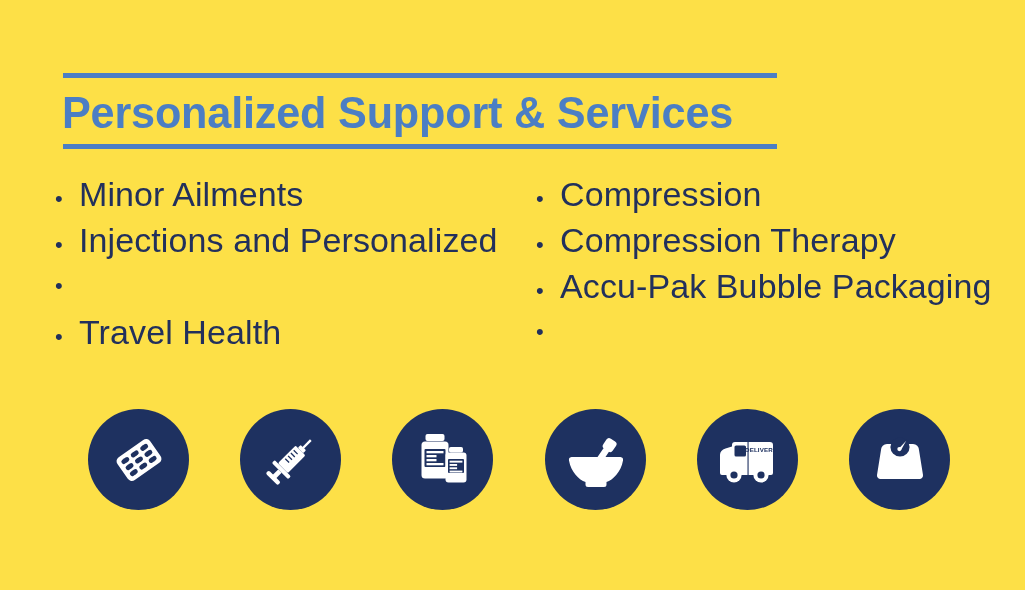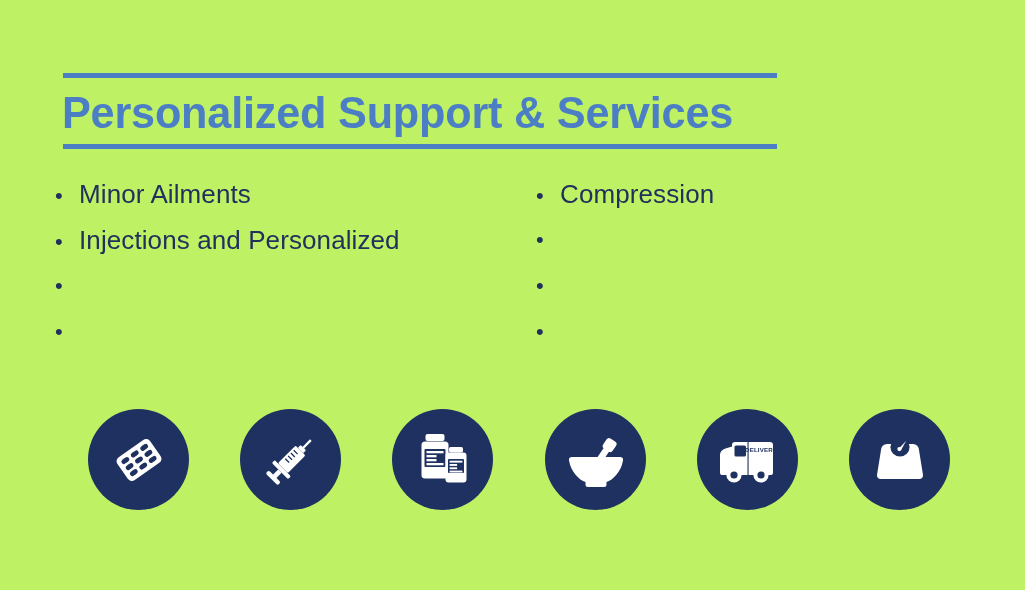--- a/index.html
+++ b/index.html
@@ -12,21 +12,21 @@
     height: 590px;
     position: relative;
     overflow: hidden;
     font-family: "Liberation Sans", sans-serif;
     -webkit-font-smoothing: antialiased;
   }
 
   #slide {
     position: absolute;
     inset: 0;
-    background: #bef264;
+    background: #fde047;
   }
 
   
   .rule {
     position: absolute;
     left: 63px;
     width: 714px;
     height: 5px;
     background: #4b7ec4;
   }
@@ -72,21 +72,21 @@
   }
   .dot {
     flex: 0 0 auto;
     width: 24px;
     font-size: 22px;
     line-height: 36px;
     color: #22305c;
   }
   .bullet-label {
     font-family: "Liberation Sans", sans-serif;
-    font-size: 26px;
+    font-size: 34px;
     font-weight: normal;
     line-height: 36px;
     color: #22305c;
     letter-spacing: 0.1px;
     white-space: nowrap;
   }
 
   
   .icons {
     position: absolute;
@@ -143,33 +143,36 @@
       </div>
       <div class="bullet-row">
         <span class="dot">•</span>
         <span class="bullet-label">Injections and Personalized</span>
       </div>
       <div class="bullet-row">
         <span class="dot">•</span>
       </div>
       <div class="bullet-row">
         <span class="dot">•</span>
+        <span class="bullet-label">Travel Health</span>
       </div>
     </div>
 
     <div class="col right">
       <div class="bullet-row">
         <span class="dot">•</span>
         <span class="bullet-label">Compression</span>
       </div>
       <div class="bullet-row">
         <span class="dot">•</span>
-      </div>
-      <div class="bullet-row">
-        <span class="dot">•</span>
+        <span class="bullet-label">Compression Therapy</span>
+      </div>
+      <div class="bullet-row">
+        <span class="dot">•</span>
+        <span class="bullet-label">Accu-Pak Bubble Packaging</span>
       </div>
       <div class="bullet-row">
         <span class="dot">•</span>
       </div>
     </div>
 
   </div>
 
   <div class="icons">
 

